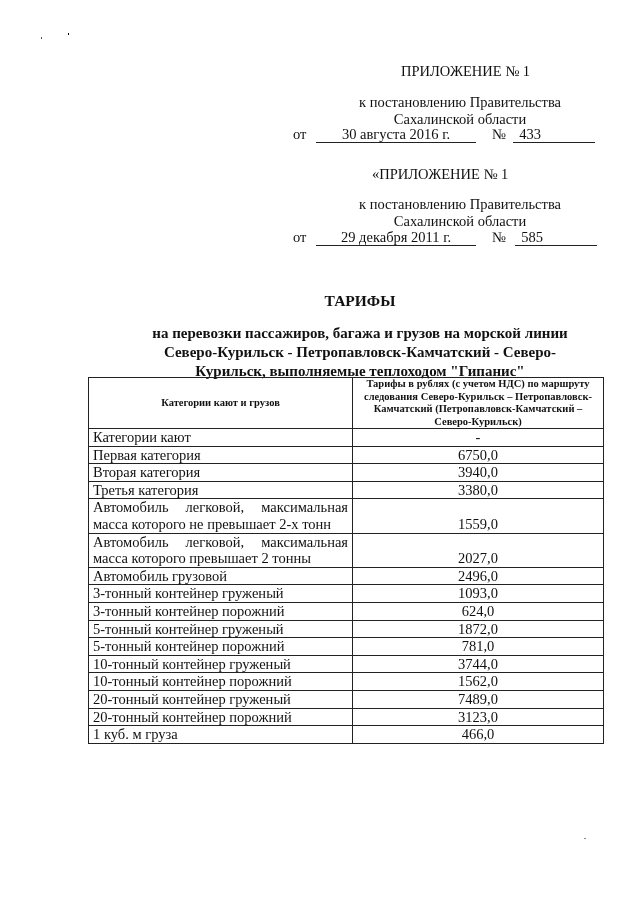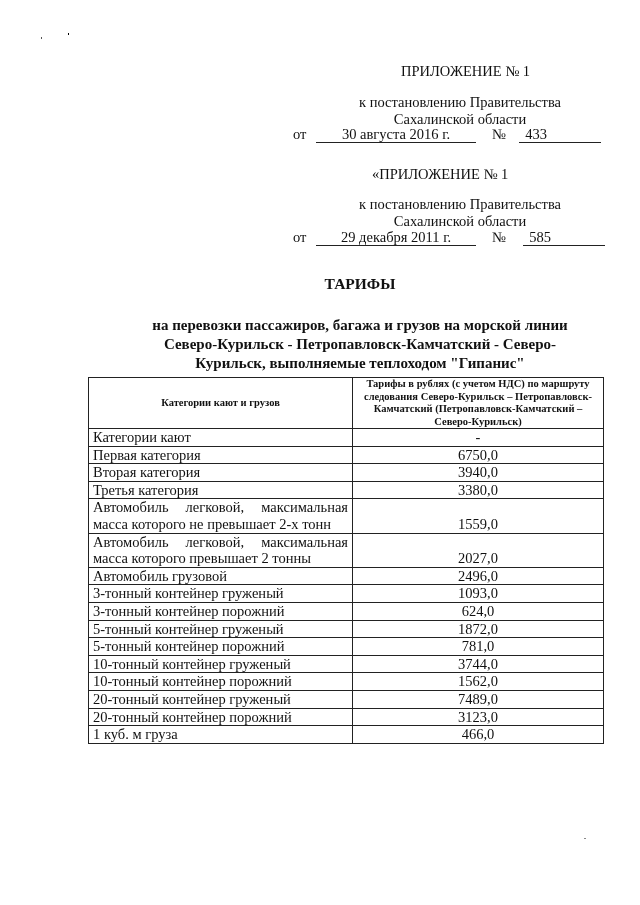--- a/index.html
+++ b/index.html
@@ -38,38 +38,38 @@
 <div class="speck" style="left:584px;top:838px;width:2px;height:1px;background:#888;"></div>
 
 <div>
   <div class="abs t14" style="left:372px;top:63px;margin-left:29px;">ПРИЛОЖЕНИЕ № 1</div>
   <div class="abs t14 center-block" style="left:320px;top:94px;width:280px;">к постановлению Правительства</div>
   <div class="abs t14 center-block" style="left:320px;top:111px;width:280px;">Сахалинской области</div>
   <div class="abs t14" style="left:293px;top:126px;">
     <span>от</span>
     <span class="u" style="width:160px;margin-left:6px;">30 августа 2016 г.</span>
     <span style="margin-left:12px;">№</span>
-    <span class="u" style="width:76px;margin-left:10px;text-align:left;padding-left:6px;">433</span>
+    <span class="u" style="width:76px;margin-left:4px;text-align:left;padding-left:6px;">433</span>
   </div>
 </div>
 
 <div>
   <div class="abs t14" style="left:372px;top:166px;">«ПРИЛОЖЕНИЕ № 1</div>
   <div class="abs t14 center-block" style="left:320px;top:196px;width:280px;">к постановлению Правительства</div>
   <div class="abs t14 center-block" style="left:320px;top:213px;width:280px;">Сахалинской области</div>
   <div class="abs t14" style="left:293px;top:229px;">
     <span>от</span>
     <span class="u" style="width:160px;margin-left:6px;">29 декабря 2011 г.</span>
     <span style="margin-left:12px;">№</span>
-    <span class="u" style="width:76px;margin-left:14px;text-align:left;padding-left:6px;">585</span>
+    <span class="u" style="width:76px;margin-left:6px;text-align:left;padding-left:6px;">585</span>
   </div>
 </div>
 
-<div class="abs title" style="left:130px;top:275px;width:460px;">ТАРИФЫ</div>
-<div class="abs" style="left:120px;top:316px;width:480px;">
+<div class="abs title" style="left:130px;top:292px;width:460px;">ТАРИФЫ</div>
+<div class="abs" style="left:120px;top:324px;width:480px;">
   <div class="subtitle">на перевозки пассажиров, багажа и грузов на морской линии</div>
   <div class="subtitle">Северо-Курильск - Петропавловск-Камчатский - Северо-</div>
   <div class="subtitle">Курильск, выполняемые теплоходом "Гипанис"</div>
 </div>
 
 <table class="tariffs">
   <colgroup>
       <col style="width:264px">
       <col style="width:251px">
     </colgroup>

